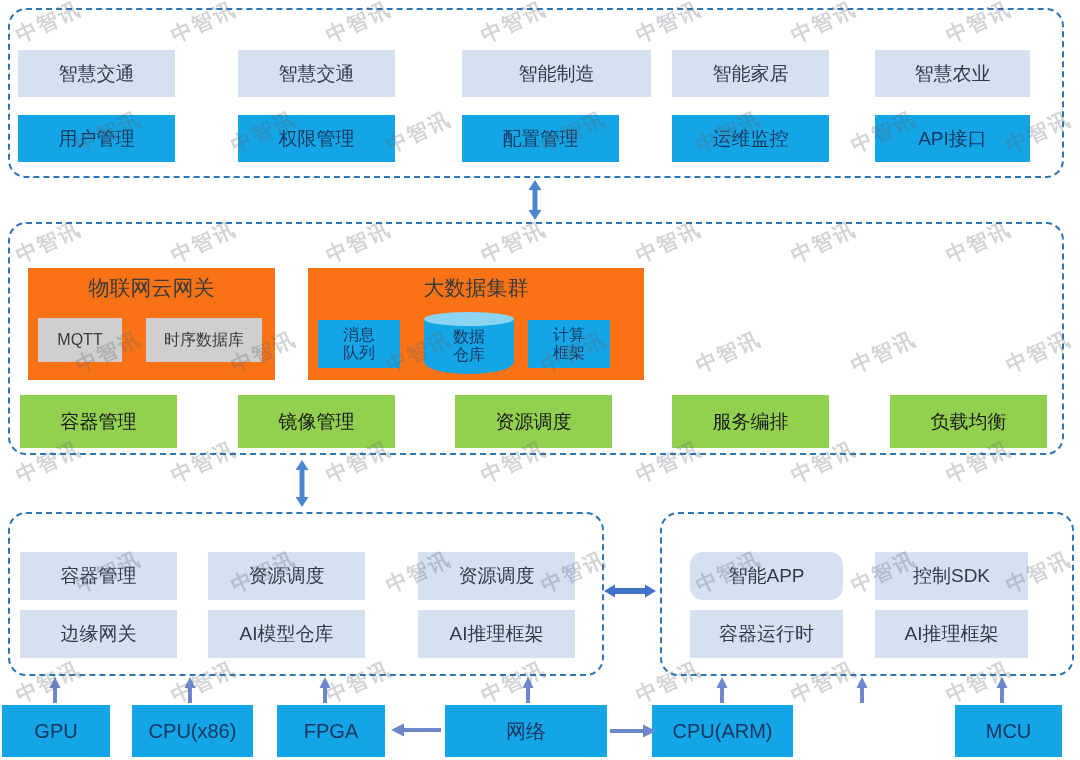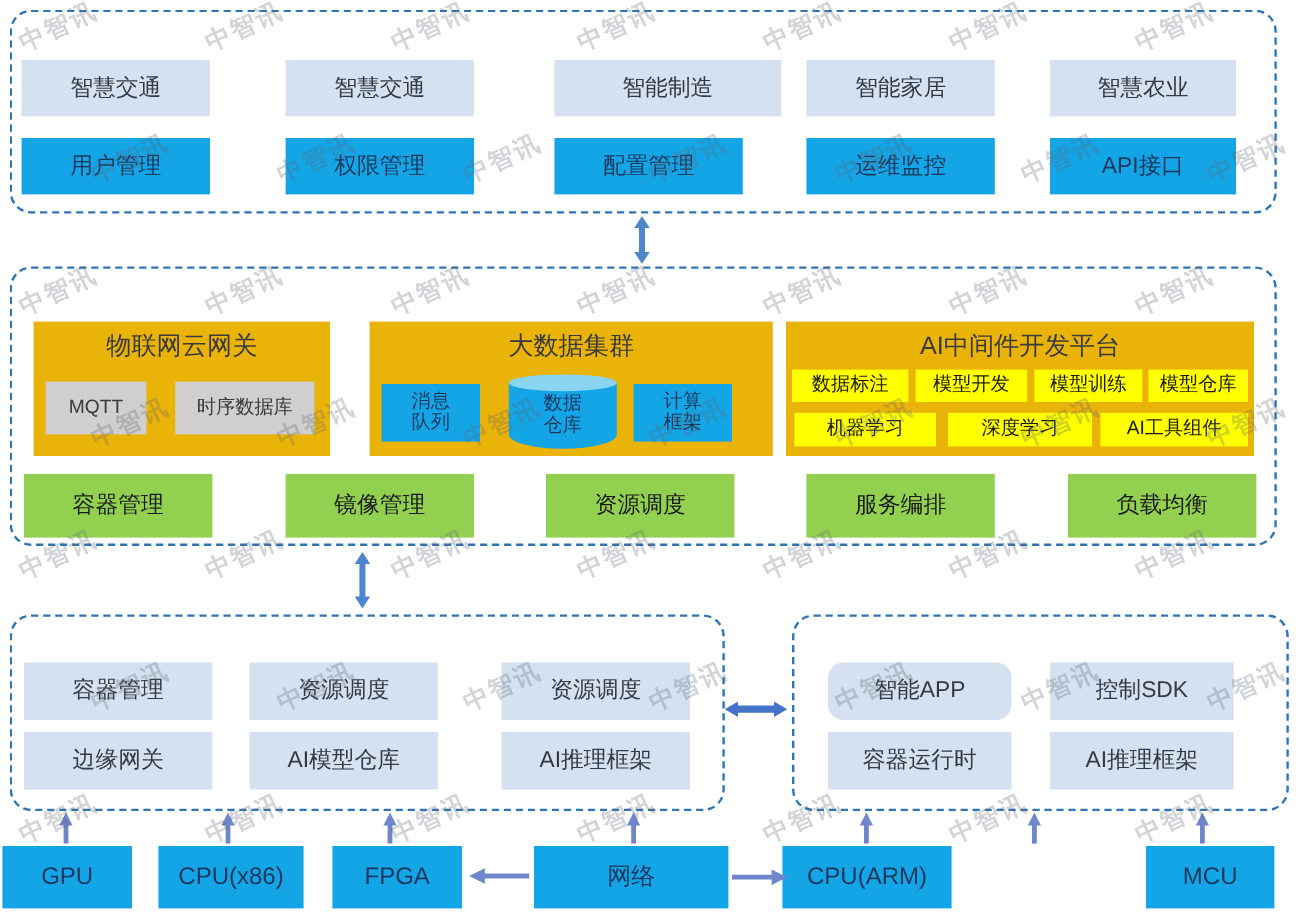--- a/index.html
+++ b/index.html
@@ -6,21 +6,21 @@
   .canvas{position:relative;width:1080px;height:760px;background:#ffffff;overflow:hidden;
           font-family:"Liberation Sans","DejaVu Sans",sans-serif;}
   .dashed{position:absolute;border:2px dashed #2e75b6;border-radius:18px;z-index:1;}
   .box{position:absolute;display:flex;align-items:center;justify-content:center;
        text-align:center;line-height:1.15;z-index:2;}
   .light{background:#d5e1f1;color:#333a45;font-size:19px;font-weight:500;}
   .cyan{background:#14a5e6;color:#17375e;font-size:19px;font-weight:500;}
   .green{background:#92d050;color:#1a1a1a;font-size:19px;font-weight:500;}
   .yellow{background:#ffff00;color:#1a1a1a;font-size:16px;font-weight:500;}
   .gray{background:#d0cece;color:#3a3a3a;font-size:16px;}
-  .container-box{position:absolute;background:#eab308;z-index:2;}
+  .container-box{position:absolute;background:#f97316;z-index:2;}
   .container-title{position:absolute;left:0;right:0;top:6px;text-align:center;
        font-size:21px;color:#3a3a3a;font-weight:500;}
   .hw{font-size:20px;font-weight:500;}
   .two-line{flex-direction:column;font-size:16px;font-weight:500;text-align:right;}
   .cyl{position:absolute;z-index:2;}
   .cyl .cyl-body{position:absolute;left:0;right:0;top:7px;bottom:0;background:#14a5e6;
        border-radius:0 0 45px 45px / 0 0 12px 12px;}
   .cyl .cyl-top{position:absolute;left:0;right:0;top:0;height:14px;background:#8bd4f2;
        border-radius:50%;}
   .cyl .cyl-label{position:absolute;left:0;right:0;top:6px;bottom:0;display:flex;
@@ -71,30 +71,20 @@
           <span>数据</span>
           <span>仓库</span>
         </div>
       </div>
       <div class="box cyan two-line" style="left:220px;top:52px;width:82px;height:48px;">
         <span>计算</span>
         <span>框架</span>
       </div>
     </div>
 
-    <div class="container-box" style="left:645px;top:44px;width:390px;height:112px;">
-      <div class="container-title">AI中间件开发平台</div>
-      <div class="box yellow" style="left:5px;top:40px;width:97px;height:27px;">数据标注</div>
-      <div class="box yellow" style="left:108px;top:40px;width:93px;height:27px;">模型开发</div>
-      <div class="box yellow" style="left:207px;top:40px;width:90px;height:27px;">模型训练</div>
-      <div class="box yellow" style="left:302px;top:40px;width:83px;height:27px;">模型仓库</div>
-      <div class="box yellow" style="left:7px;top:76px;width:118px;height:28px;">机器学习</div>
-      <div class="box yellow" style="left:135px;top:76px;width:120px;height:28px;">深度学习</div>
-      <div class="box yellow" style="left:262px;top:76px;width:123px;height:28px;">AI工具组件</div>
-    </div>
 
     <div class="box green" style="left:10px;top:171px;width:157px;height:53px;">容器管理</div>
     <div class="box green" style="left:228px;top:171px;width:157px;height:53px;">镜像管理</div>
     <div class="box green" style="left:445px;top:171px;width:157px;height:53px;">资源调度</div>
     <div class="box green" style="left:662px;top:171px;width:157px;height:53px;">服务编排</div>
     <div class="box green" style="left:880px;top:171px;width:157px;height:53px;">负载均衡</div>
   </div>
 
   <div class="dashed" style="left:8px;top:512px;width:592px;height:160px;">
     <div class="box light" style="left:10px;top:38px;width:157px;height:48px;">容器管理</div>

